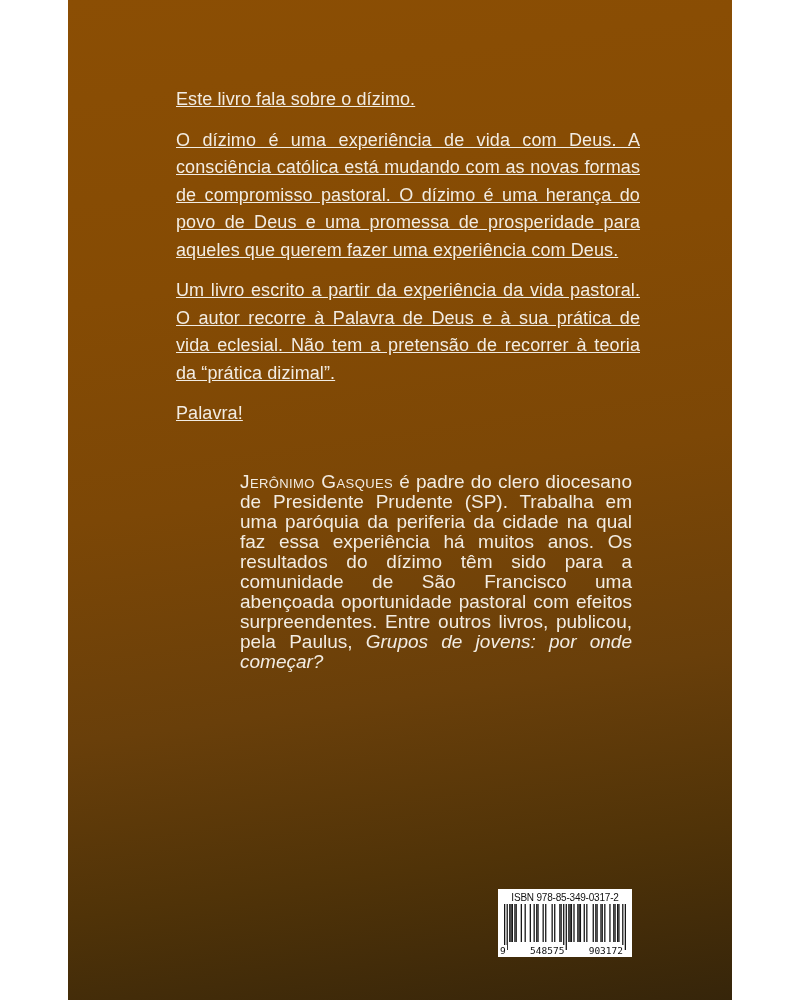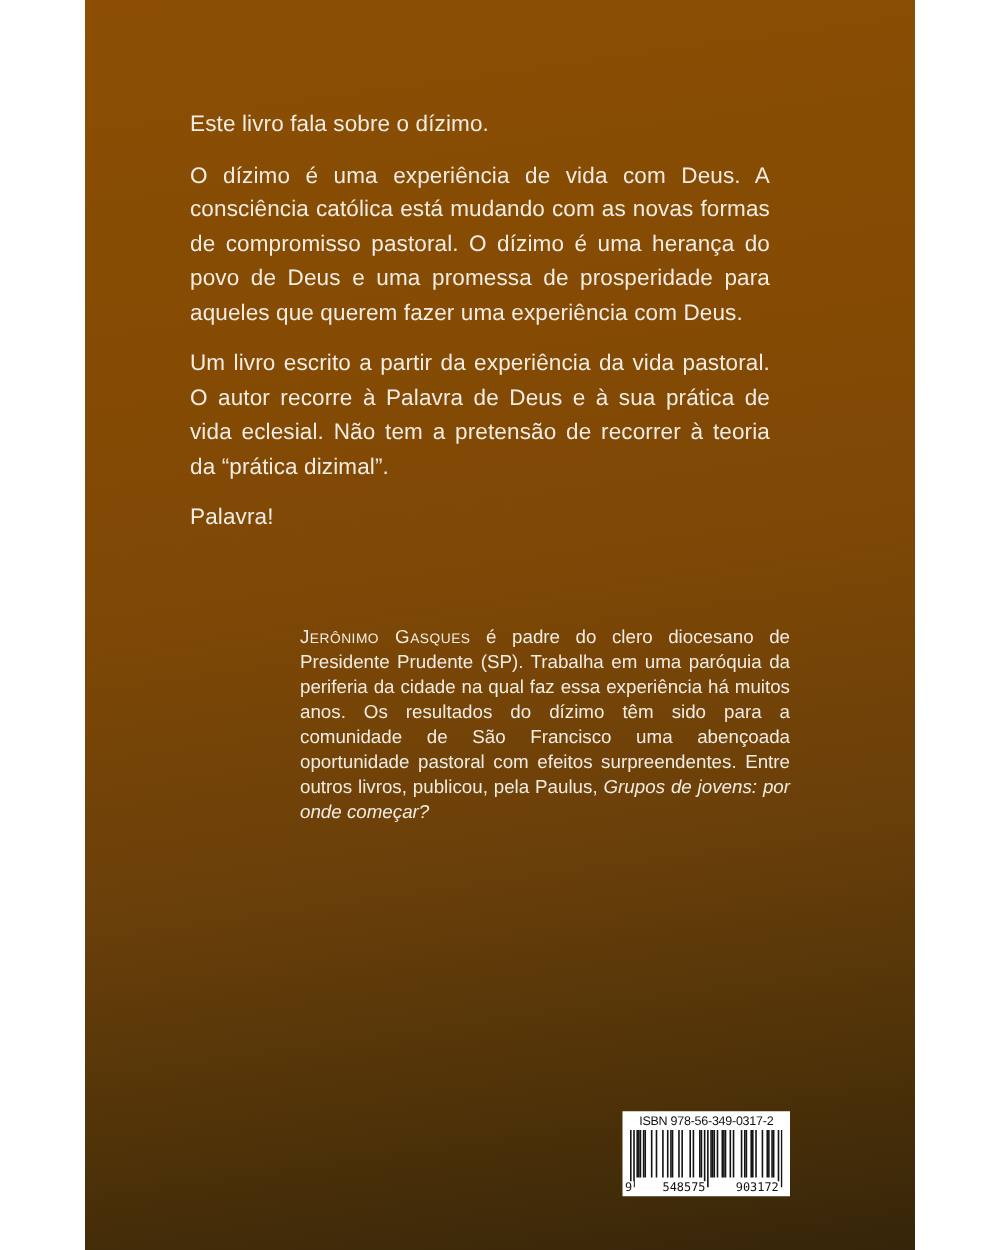--- a/index.html
+++ b/index.html
@@ -9,29 +9,30 @@
     font-family:"Liberation Sans", sans-serif;
     overflow:hidden;
   }
   .cover {
     position:absolute; left:68px; top:0; width:664px; height:1000px;
     background:linear-gradient(172deg,
       #8b4e04 0%, #854b04 28%, #7c4706 48%,
       #693f0a 68%, #503308 84%, #36250a 100%);
   }
   .text-block {
-    position:absolute; left:84px; top:86px; width:464px;
+    position:absolute; left:108px; top:86px; width:464px;
     color:#f2ece3; font-size:18px; line-height:27.5px;
     letter-spacing:0.1px;
+    text-decoration:underline;
   }
   .text-block p { margin:0 0 13px 0; }
   .just { text-align:justify; text-justify:inter-word; hyphens:none; }
   .bio {
-    position:absolute; left:172px; top:500px; width:392px;
-    color:#f2ece3; font-size:15px; line-height:20px;
+    position:absolute; left:172px; top:472px; width:392px;
+    color:#f2ece3; font-size:19px; line-height:20px;
     text-align:justify; text-justify:inter-word; hyphens:none;
   }
   .sc { font-variant:small-caps; letter-spacing:0.4px; }
   .bio em { font-style:italic; }
   .barcode {
     position:absolute; left:430px; top:889px; width:134px; height:68px;
     background:#ffffff; color:#000;
   }
   .isbn-label {
     font-size:10px; line-height:11px; text-align:center;
@@ -59,21 +60,21 @@
     <p class="just">O dízimo é uma experiência de vida com Deus. A consciência católica está mudando com as novas formas de compromisso pastoral. O dízimo é uma herança do povo de Deus e uma promessa de prosperidade para aqueles que querem fazer uma experiência com Deus.</p>
     <p class="just">Um livro escrito a partir da experiência da vida pastoral. O autor recorre à Palavra de Deus e à sua prática de vida eclesial. Não tem a pretensão de recorrer à teoria da “prática dizimal”.</p>
     <p>Palavra!</p>
   </div>
 
   <div class="bio">
     <span class="sc">Jerônimo Gasques</span><span> é padre do clero diocesano de Presidente Prudente (SP). Trabalha em uma paróquia da periferia da cidade na qual faz essa experiência há muitos anos. Os resultados do dízimo têm sido para a comunidade de São Francisco uma abençoada oportunidade pastoral com efeitos surpreendentes. Entre outros livros, publicou, pela Paulus, </span><em>Grupos de jovens: por onde começar?</em>
   </div>
 
   <div class="barcode">
-    <div class="isbn-label">ISBN 978-56-349-0317-2</div>
+    <div class="isbn-label">ISBN 978-85-349-0317-2</div>
     <svg class="bars" viewBox="0 0 95 46" preserveAspectRatio="none" xmlns="http://www.w3.org/2000/svg">
         <rect x="0" y="0" width="1" height="46"></rect>
         <rect x="2" y="0" width="1" height="46"></rect>
         <rect x="4" y="0" width="1" height="38"></rect>
         <rect x="5" y="0" width="1" height="38"></rect>
         <rect x="6" y="0" width="1" height="38"></rect>
         <rect x="8" y="0" width="1" height="38"></rect>
         <rect x="9" y="0" width="1" height="38"></rect>
         <rect x="13" y="0" width="1" height="38"></rect>
         <rect x="16" y="0" width="1" height="38"></rect>

